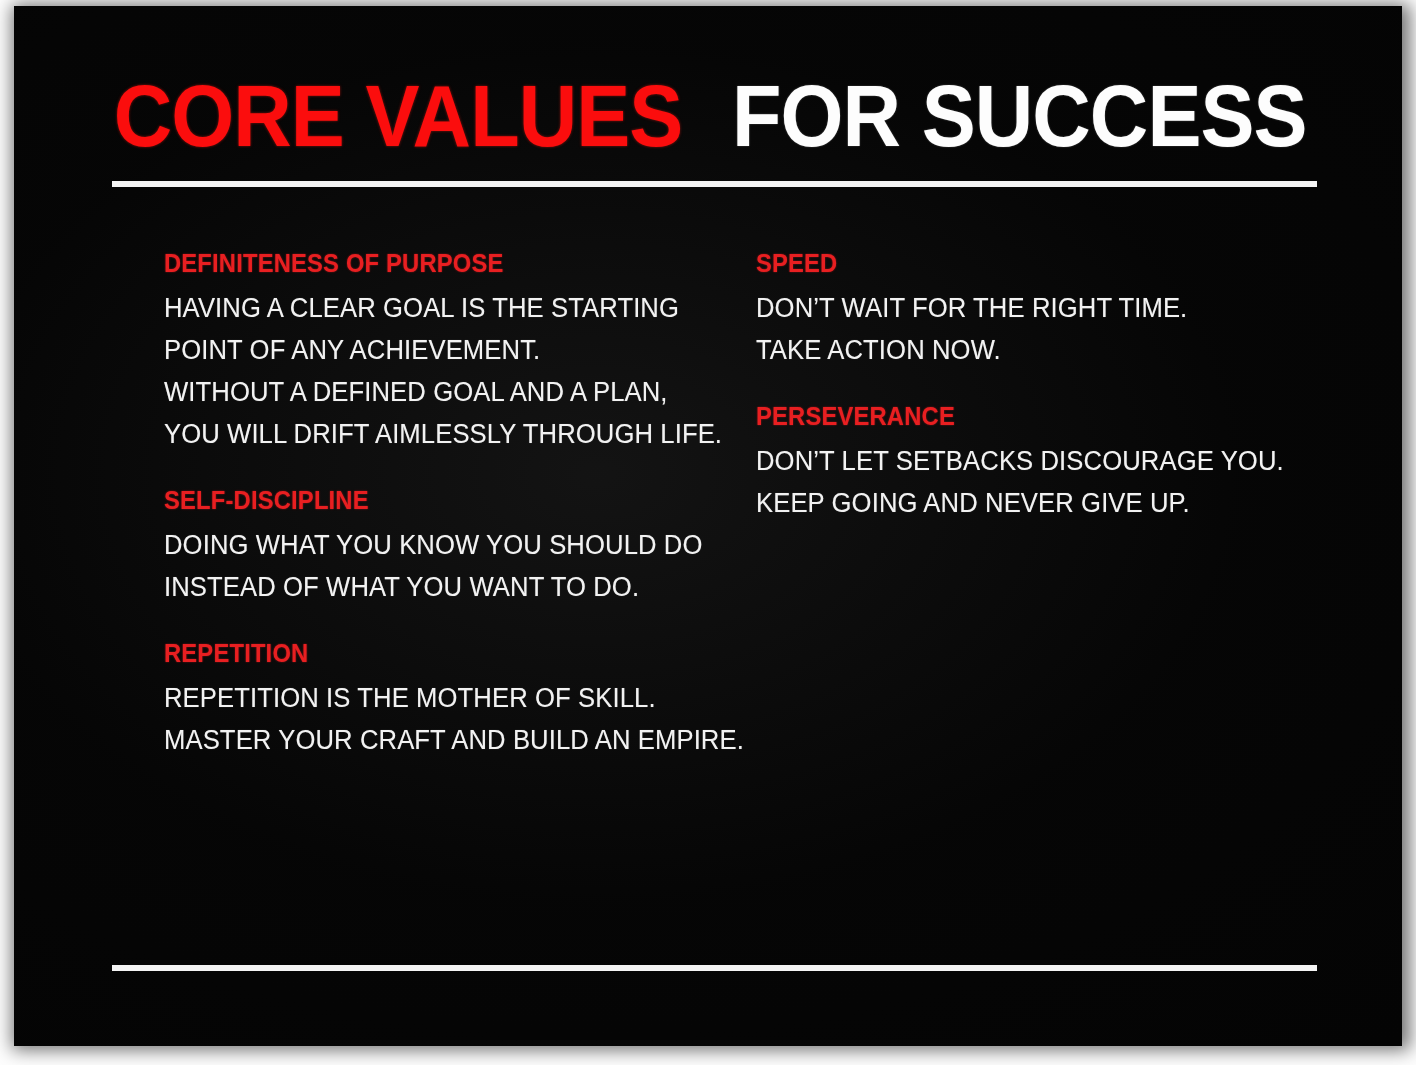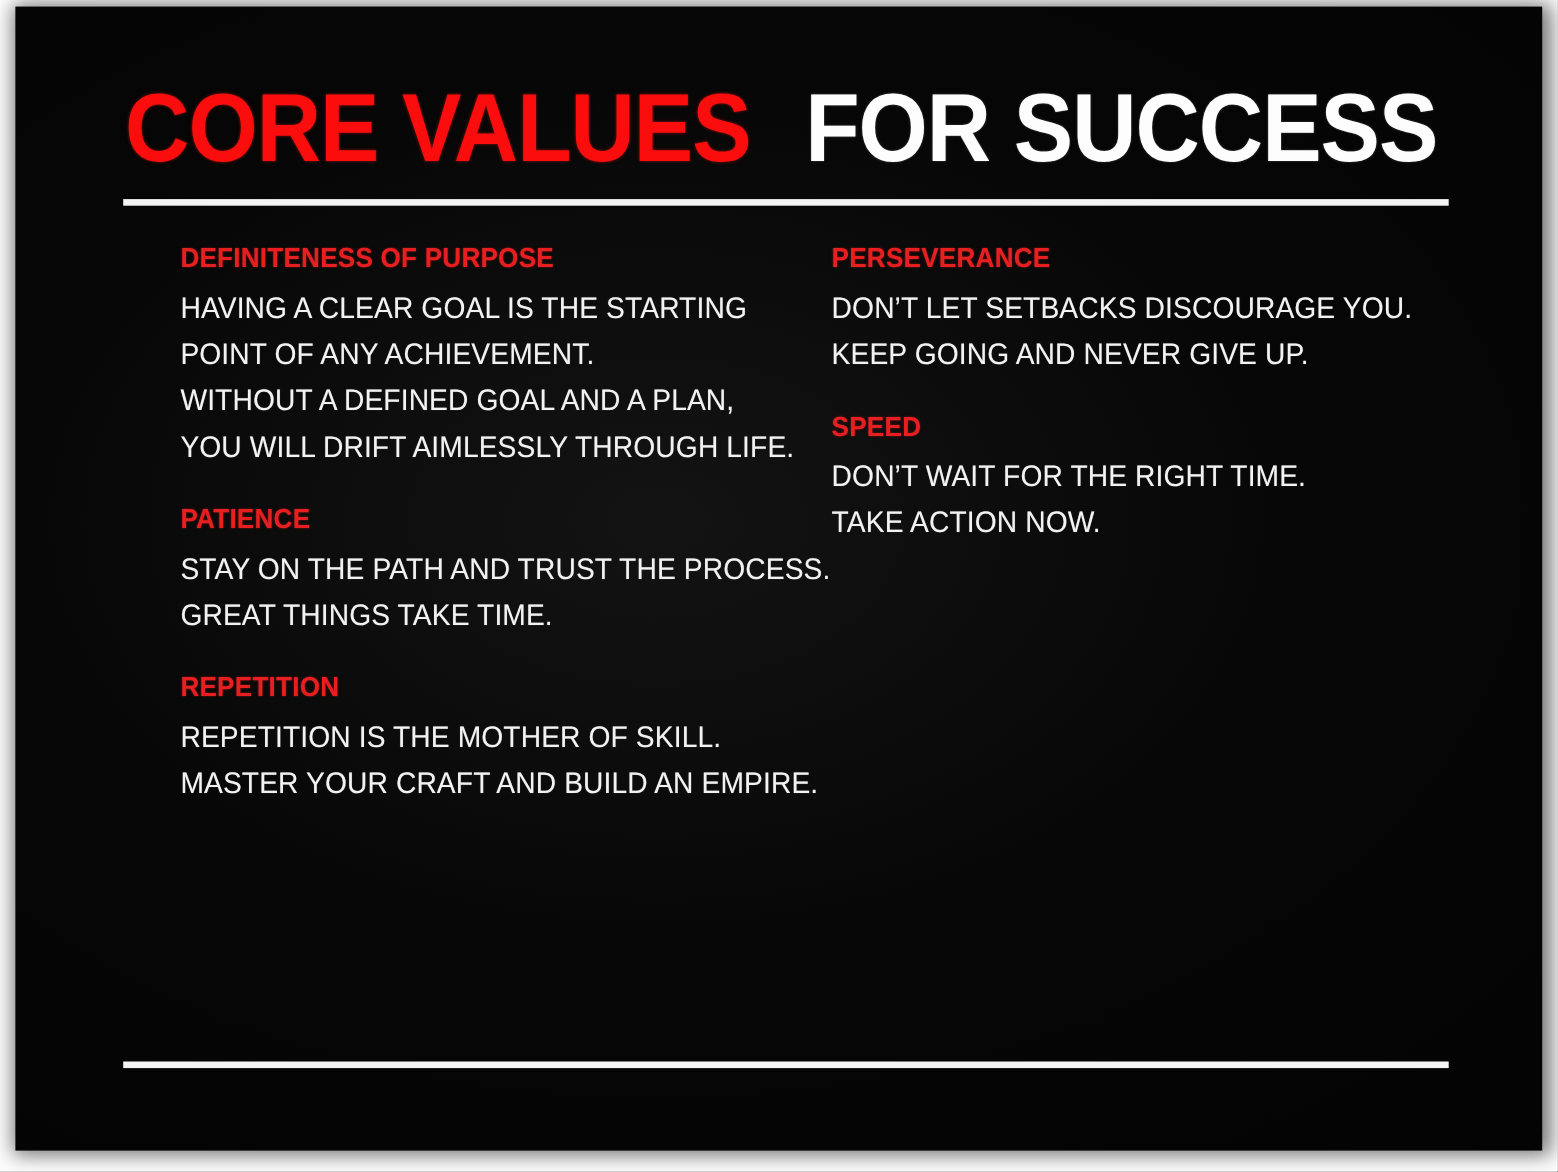--- a/index.html
+++ b/index.html
@@ -105,21 +105,21 @@
     z-index: 3;
   }
   .column {
     position: absolute;
     top: 0;
     width: 630px;
   }
   #col-left  { left: 150px; }
   #col-right { left: 742px; }
 
-  .value-block { margin-bottom: 28px; }
+  .value-block { margin-bottom: 28px; margin-top: 28px; }
   .value-block:last-child { margin-bottom: 0; }
 
   .value-heading {
     font-family: "Liberation Sans Narrow", "Liberation Sans", sans-serif;
     font-weight: bold;
     font-size: 25px;
     line-height: 34px;
     letter-spacing: 0.2px;
     color: #e81f21;
     text-shadow: 0 0 2px rgba(232,31,33,0.6);
@@ -161,40 +161,40 @@
     <div id="columns">
       <div class="column" id="col-left">
           <div class="value-block">
             <div class="value-heading">DEFINITENESS OF PURPOSE</div>
             <div class="value-line">HAVING A CLEAR GOAL IS THE STARTING</div>
             <div class="value-line">POINT OF ANY ACHIEVEMENT.</div>
             <div class="value-line">WITHOUT A DEFINED GOAL AND A PLAN,</div>
             <div class="value-line">YOU WILL DRIFT AIMLESSLY THROUGH LIFE.</div>
           </div>
           <div class="value-block">
-            <div class="value-heading">PATIENCE</div>
-            <div class="value-line">STAY ON THE PATH AND TRUST THE PROCESS.</div>
-            <div class="value-line">GREAT THINGS TAKE TIME.</div>
+            <div class="value-heading">SELF-DISCIPLINE</div>
+            <div class="value-line">DOING WHAT YOU KNOW YOU SHOULD DO</div>
+            <div class="value-line">INSTEAD OF WHAT YOU WANT TO DO.</div>
           </div>
           <div class="value-block">
             <div class="value-heading">REPETITION</div>
             <div class="value-line">REPETITION IS THE MOTHER OF SKILL.</div>
             <div class="value-line">MASTER YOUR CRAFT AND BUILD AN EMPIRE.</div>
           </div>
         </div>
       <div class="column" id="col-right">
           <div class="value-block">
+            <div class="value-heading">SPEED</div>
+            <div class="value-line">DON’T WAIT FOR THE RIGHT TIME.</div>
+            <div class="value-line">TAKE ACTION NOW.</div>
+          </div>
+          <div class="value-block">
             <div class="value-heading">PERSEVERANCE</div>
             <div class="value-line">DON’T LET SETBACKS DISCOURAGE YOU.</div>
             <div class="value-line">KEEP GOING AND NEVER GIVE UP.</div>
           </div>
-          <div class="value-block">
-            <div class="value-heading">SPEED</div>
-            <div class="value-line">DON’T WAIT FOR THE RIGHT TIME.</div>
-            <div class="value-line">TAKE ACTION NOW.</div>
-          </div>
         </div>
     </div>
 
     <div class="rule" id="rule-bottom"></div>
 
   </div>
 </div>
 
 </body></html>

